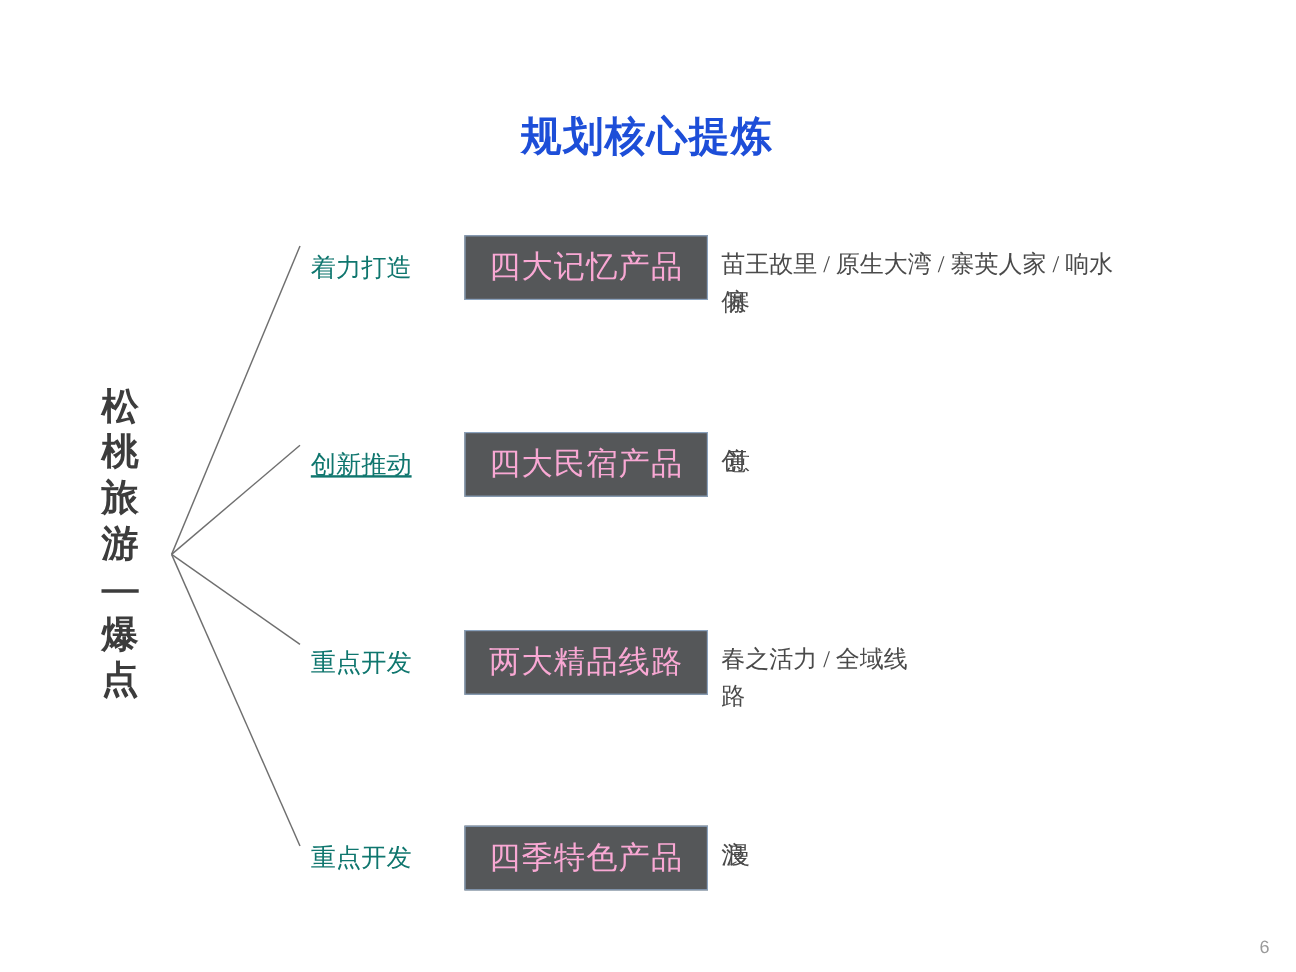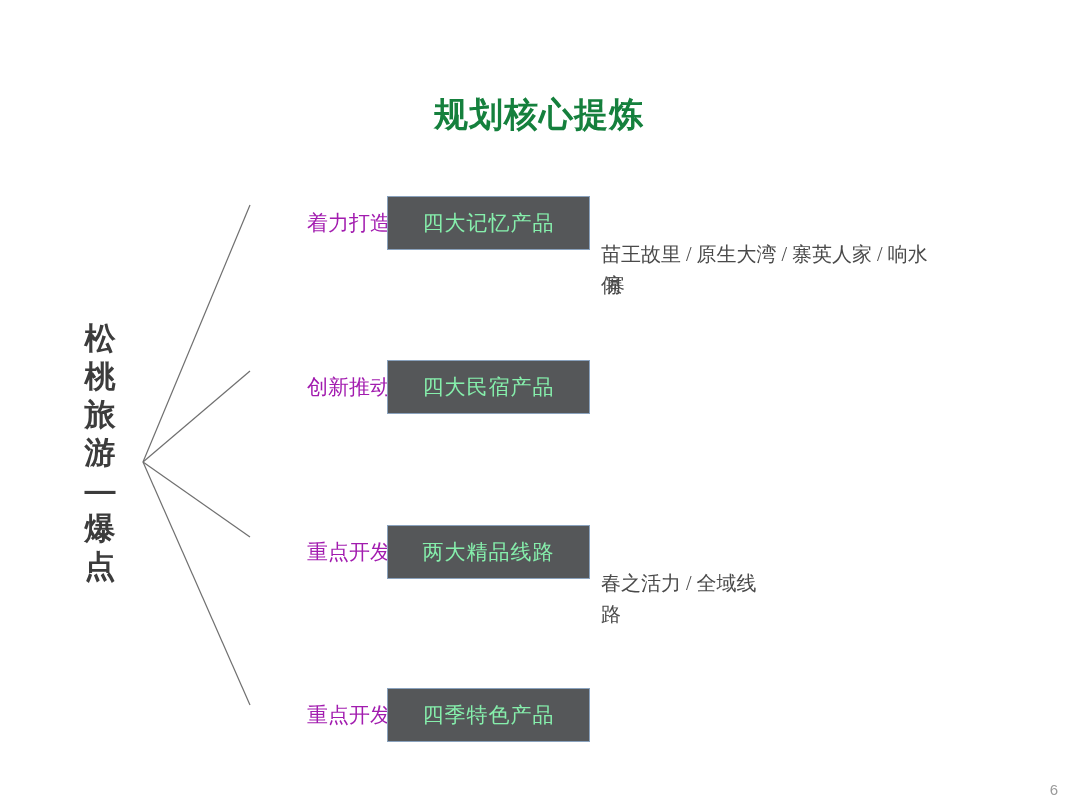--- a/index.html
+++ b/index.html
@@ -29,21 +29,21 @@
   #slide-title {
     position: absolute;
     left: 0;
     top: 92px;
     width: 1078px;
     text-align: center;
     font-family: "Liberation Sans", "DejaVu Sans", sans-serif;
     font-weight: bold;
     font-size: 34px;
     letter-spacing: 1px;
-    color: #15803d;
+    color: #1d4ed8;
     line-height: 44px;
     white-space: nowrap;
   }
 
   
   #hub-label {
     position: absolute;
     left: 72px;
     top: 320px;
     width: 56px;
@@ -82,59 +82,57 @@
     height: 0;
   }
 
   .stage-label {
     position: absolute;
     left: 259px;
     width: 120px;
     font-family: "Liberation Serif", "DejaVu Serif", serif;
     font-size: 21px;
     line-height: 30px;
-    color: #a21caf;
-    white-space: nowrap;
-    margin-left: 48px;
+    color: #0f766e;
+    white-space: nowrap;
   }
 
   .product-box {
     position: absolute;
     left: 387px;
     width: 203px;
     height: 54px;
     background: #555759;
     border: 1px solid #8aa2bd;
     box-sizing: border-box;
     display: flex;
     align-items: center;
     justify-content: center;
   }
   .product-box .box-text {
     font-family: "Liberation Serif", "DejaVu Serif", serif;
-    font-size: 21px;
+    font-size: 26px;
     line-height: 26px;
-    color: #86efac;
+    color: #f9a8d4;
     letter-spacing: 1px;
     white-space: nowrap;
   }
 
   .detail-text {
     position: absolute;
     left: 601px;
     width: 380px;
     font-family: "Liberation Serif", "DejaVu Serif", serif;
     font-size: 20px;
     line-height: 31px;
     color: #4a4a4a;
   }
   .detail-text .line1 {
     display: block;
     white-space: nowrap;
-    margin-top: 33px;
   }
   
   .detail-text .line2 {
     display: block;
     white-space: nowrap;
     letter-spacing: -16px;
   }
 
   
   #page-number {
@@ -175,43 +173,45 @@
     <div class="product-box" style="top:0px;">
       <span class="box-text">四大记忆产品</span>
     </div>
     <div class="detail-text" style="top:10px;">
       <span class="line1">苗王故里 / 原生大湾 / 寨英人家 / 响水</span>
       <span class="line2">侗寨</span>
     </div>
   </div>
 
   <div class="row" style="top:360px;">
-    <div class="stage-label" style="top:12px;">创新推动</div>
+    <div class="stage-label" style="top:12px;text-decoration:underline;">创新推动</div>
     <div class="product-box" style="top:0px;">
       <span class="box-text">四大民宿产品</span>
     </div>
     <div class="detail-text" style="top:10px;">
+      <span class="line2">创意</span>
     </div>
   </div>
 
   <div class="row" style="top:525px;">
     <div class="stage-label" style="top:12px;">重点开发</div>
     <div class="product-box" style="top:0px;">
       <span class="box-text">两大精品线路</span>
     </div>
     <div class="detail-text" style="top:10px;">
       <span class="line1">春之活力 / 全域线</span>
       <span class="line2" style="letter-spacing:0;">路</span>
     </div>
   </div>
 
   <div class="row" style="top:688px;">
     <div class="stage-label" style="top:12px;">重点开发</div>
     <div class="product-box" style="top:0px;">
       <span class="box-text">四季特色产品</span>
     </div>
     <div class="detail-text" style="top:10px;">
+      <span class="line2">浪漫</span>
     </div>
   </div>
 
   <div id="page-number">6</div>
 
 </div>
 
 </body></html>

